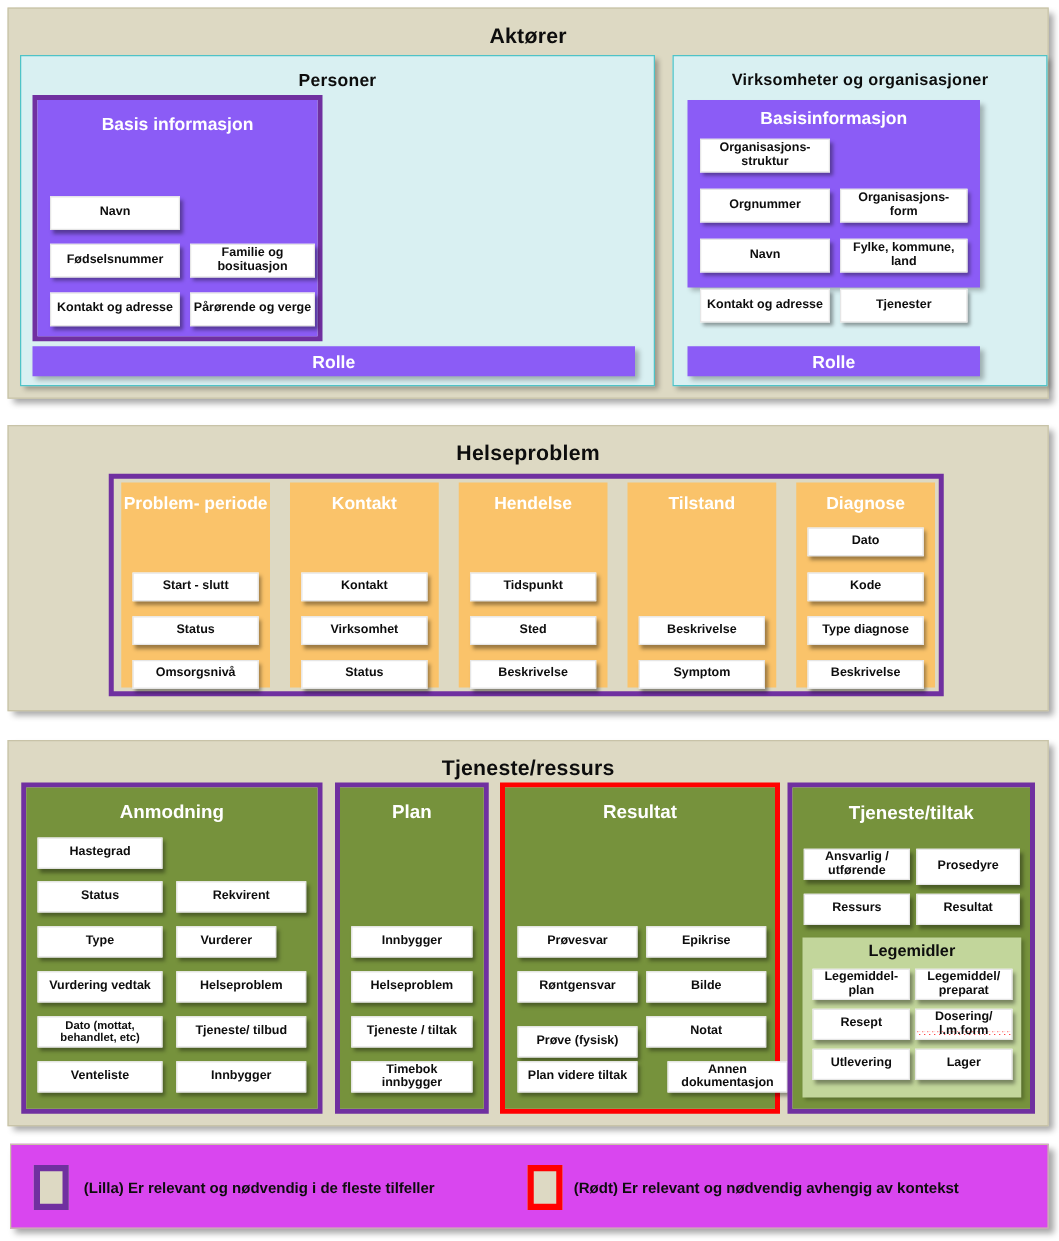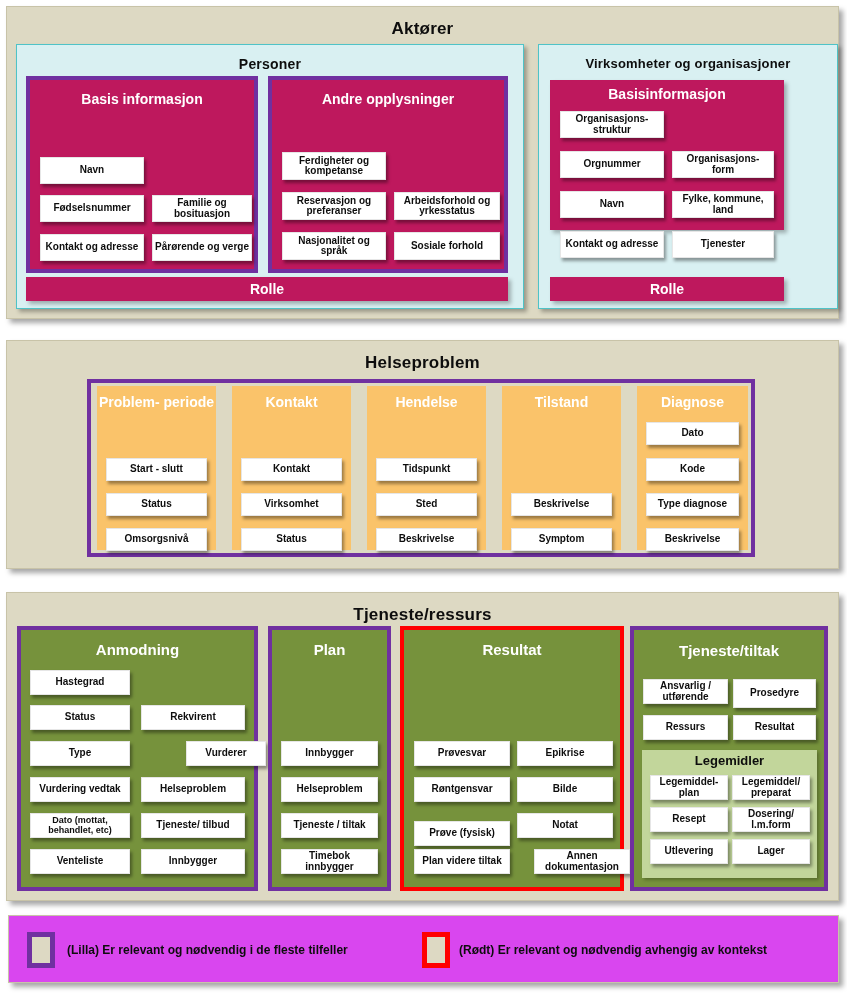--- a/index.html
+++ b/index.html
@@ -40,21 +40,21 @@
     border:4px solid #7030a0;
     box-sizing:border-box;
   }
   .red{
     position:absolute;
     border:4px solid #ff0000;
     box-sizing:border-box;
   }
   .teal{
     position:absolute;
-    background:#be185d;
+    background:#8b5cf6;
     box-sizing:border-box;
     box-shadow:3px 3px 4px rgba(0,0,0,.28);
   }
   .orange{
     position:absolute;
     background:#fac36a;
     box-sizing:border-box;
     box-shadow:3px 3px 4px rgba(0,0,0,.25);
   }
   .green{
@@ -145,30 +145,20 @@
     <div class="teal" style="left:0;top:0;right:0;bottom:0;position:absolute;box-shadow:none;">
       <div class="grp-title" style="top:12px;font-size:14px;">Basis informasjon</div>
       <div class="chip" style="left:10px;top:77px;width:104px;height:27px;">Navn</div>
       <div class="chip" style="left:10px;top:115px;width:104px;height:27px;">Fødselsnummer</div>
       <div class="chip" style="left:122px;top:115px;width:100px;height:27px;">Familie og bosituasjon</div>
       <div class="chip" style="left:10px;top:154px;width:104px;height:27px;">Kontakt og adresse</div>
       <div class="chip" style="left:122px;top:154px;width:100px;height:27px;">Pårørende og verge</div>
     </div>
   </div>
 
-  <div class="purple" style="left:268px;top:76px;width:240px;height:197px;">
-    <div class="teal" style="left:0;top:0;right:0;bottom:0;position:absolute;box-shadow:none;">
-      <div class="grp-title" style="top:12px;font-size:14px;">Andre opplysninger</div>
-      <div class="chip" style="left:10px;top:72px;width:104px;height:28px;">Ferdigheter og kompetanse</div>
-      <div class="chip" style="left:10px;top:112px;width:104px;height:28px;">Reservasjon og preferanser</div>
-      <div class="chip" style="left:122px;top:112px;width:106px;height:28px;">Arbeidsforhold  og yrkesstatus</div>
-      <div class="chip" style="left:10px;top:152px;width:104px;height:28px;">Nasjonalitet og språk</div>
-      <div class="chip" style="left:122px;top:152px;width:106px;height:28px;">Sosiale forhold</div>
-    </div>
-  </div>
 
   <div class="teal barlabel" style="left:26px;top:277px;width:482px;height:24px;">Rolle</div>
 
   <div class="cyanwrap" style="left:538px;top:44px;width:300px;height:265px;">
     <div class="panel-title" style="position:absolute;left:0;right:0;top:11px;font-size:13px;">Virksomheter og organisasjoner</div>
   </div>
 
   <div class="teal" style="left:550px;top:80px;width:234px;height:150px;">
     <div class="grp-title" style="top:7px;font-size:14px;">Basisinformasjon</div>
     <div class="chip" style="left:10px;top:31px;width:104px;height:27px;">Organisasjons- struktur</div>
@@ -230,21 +220,21 @@
   <div class="purple" style="left:17px;top:626px;width:241px;height:265px;">
     <div class="green" style="left:0;top:0;right:0;bottom:0;position:absolute;box-shadow:none;">
       <div class="grp-title" style="top:12px;font-size:15px;">Anmodning</div>
       <div class="chip" style="left:9px;top:40px;width:100px;height:25px;">Hastegrad</div>
       <div class="chip" style="left:9px;top:75px;width:100px;height:25px;">Status</div>
       <div class="chip" style="left:9px;top:111px;width:100px;height:25px;">Type</div>
       <div class="chip" style="left:9px;top:147px;width:100px;height:25px;">Vurdering vedtak</div>
       <div class="chip" style="left:9px;top:183px;width:100px;height:25px;font-size:9px;">Dato (mottat, behandlet,  etc)</div>
       <div class="chip" style="left:9px;top:219px;width:100px;height:25px;">Venteliste</div>
       <div class="chip" style="left:120px;top:75px;width:104px;height:25px;">Rekvirent</div>
-      <div class="chip" style="left:120px;top:111px;width:80px;height:25px;margin-left:45px;">Vurderer</div>
+      <div class="chip" style="left:120px;top:111px;width:80px;height:25px;">Vurderer</div>
       <div class="chip" style="left:120px;top:147px;width:104px;height:25px;">Helseproblem</div>
       <div class="chip" style="left:120px;top:183px;width:104px;height:25px;">Tjeneste/ tilbud</div>
       <div class="chip" style="left:120px;top:219px;width:104px;height:25px;">Innbygger</div>
     </div>
   </div>
 
   <div class="purple" style="left:268px;top:626px;width:123px;height:265px;">
     <div class="green" style="left:0;top:0;right:0;bottom:0;position:absolute;box-shadow:none;">
       <div class="grp-title" style="top:12px;font-size:15px;">Plan</div>
       <div class="chip" style="left:9px;top:111px;width:97px;height:25px;">Innbygger</div>

